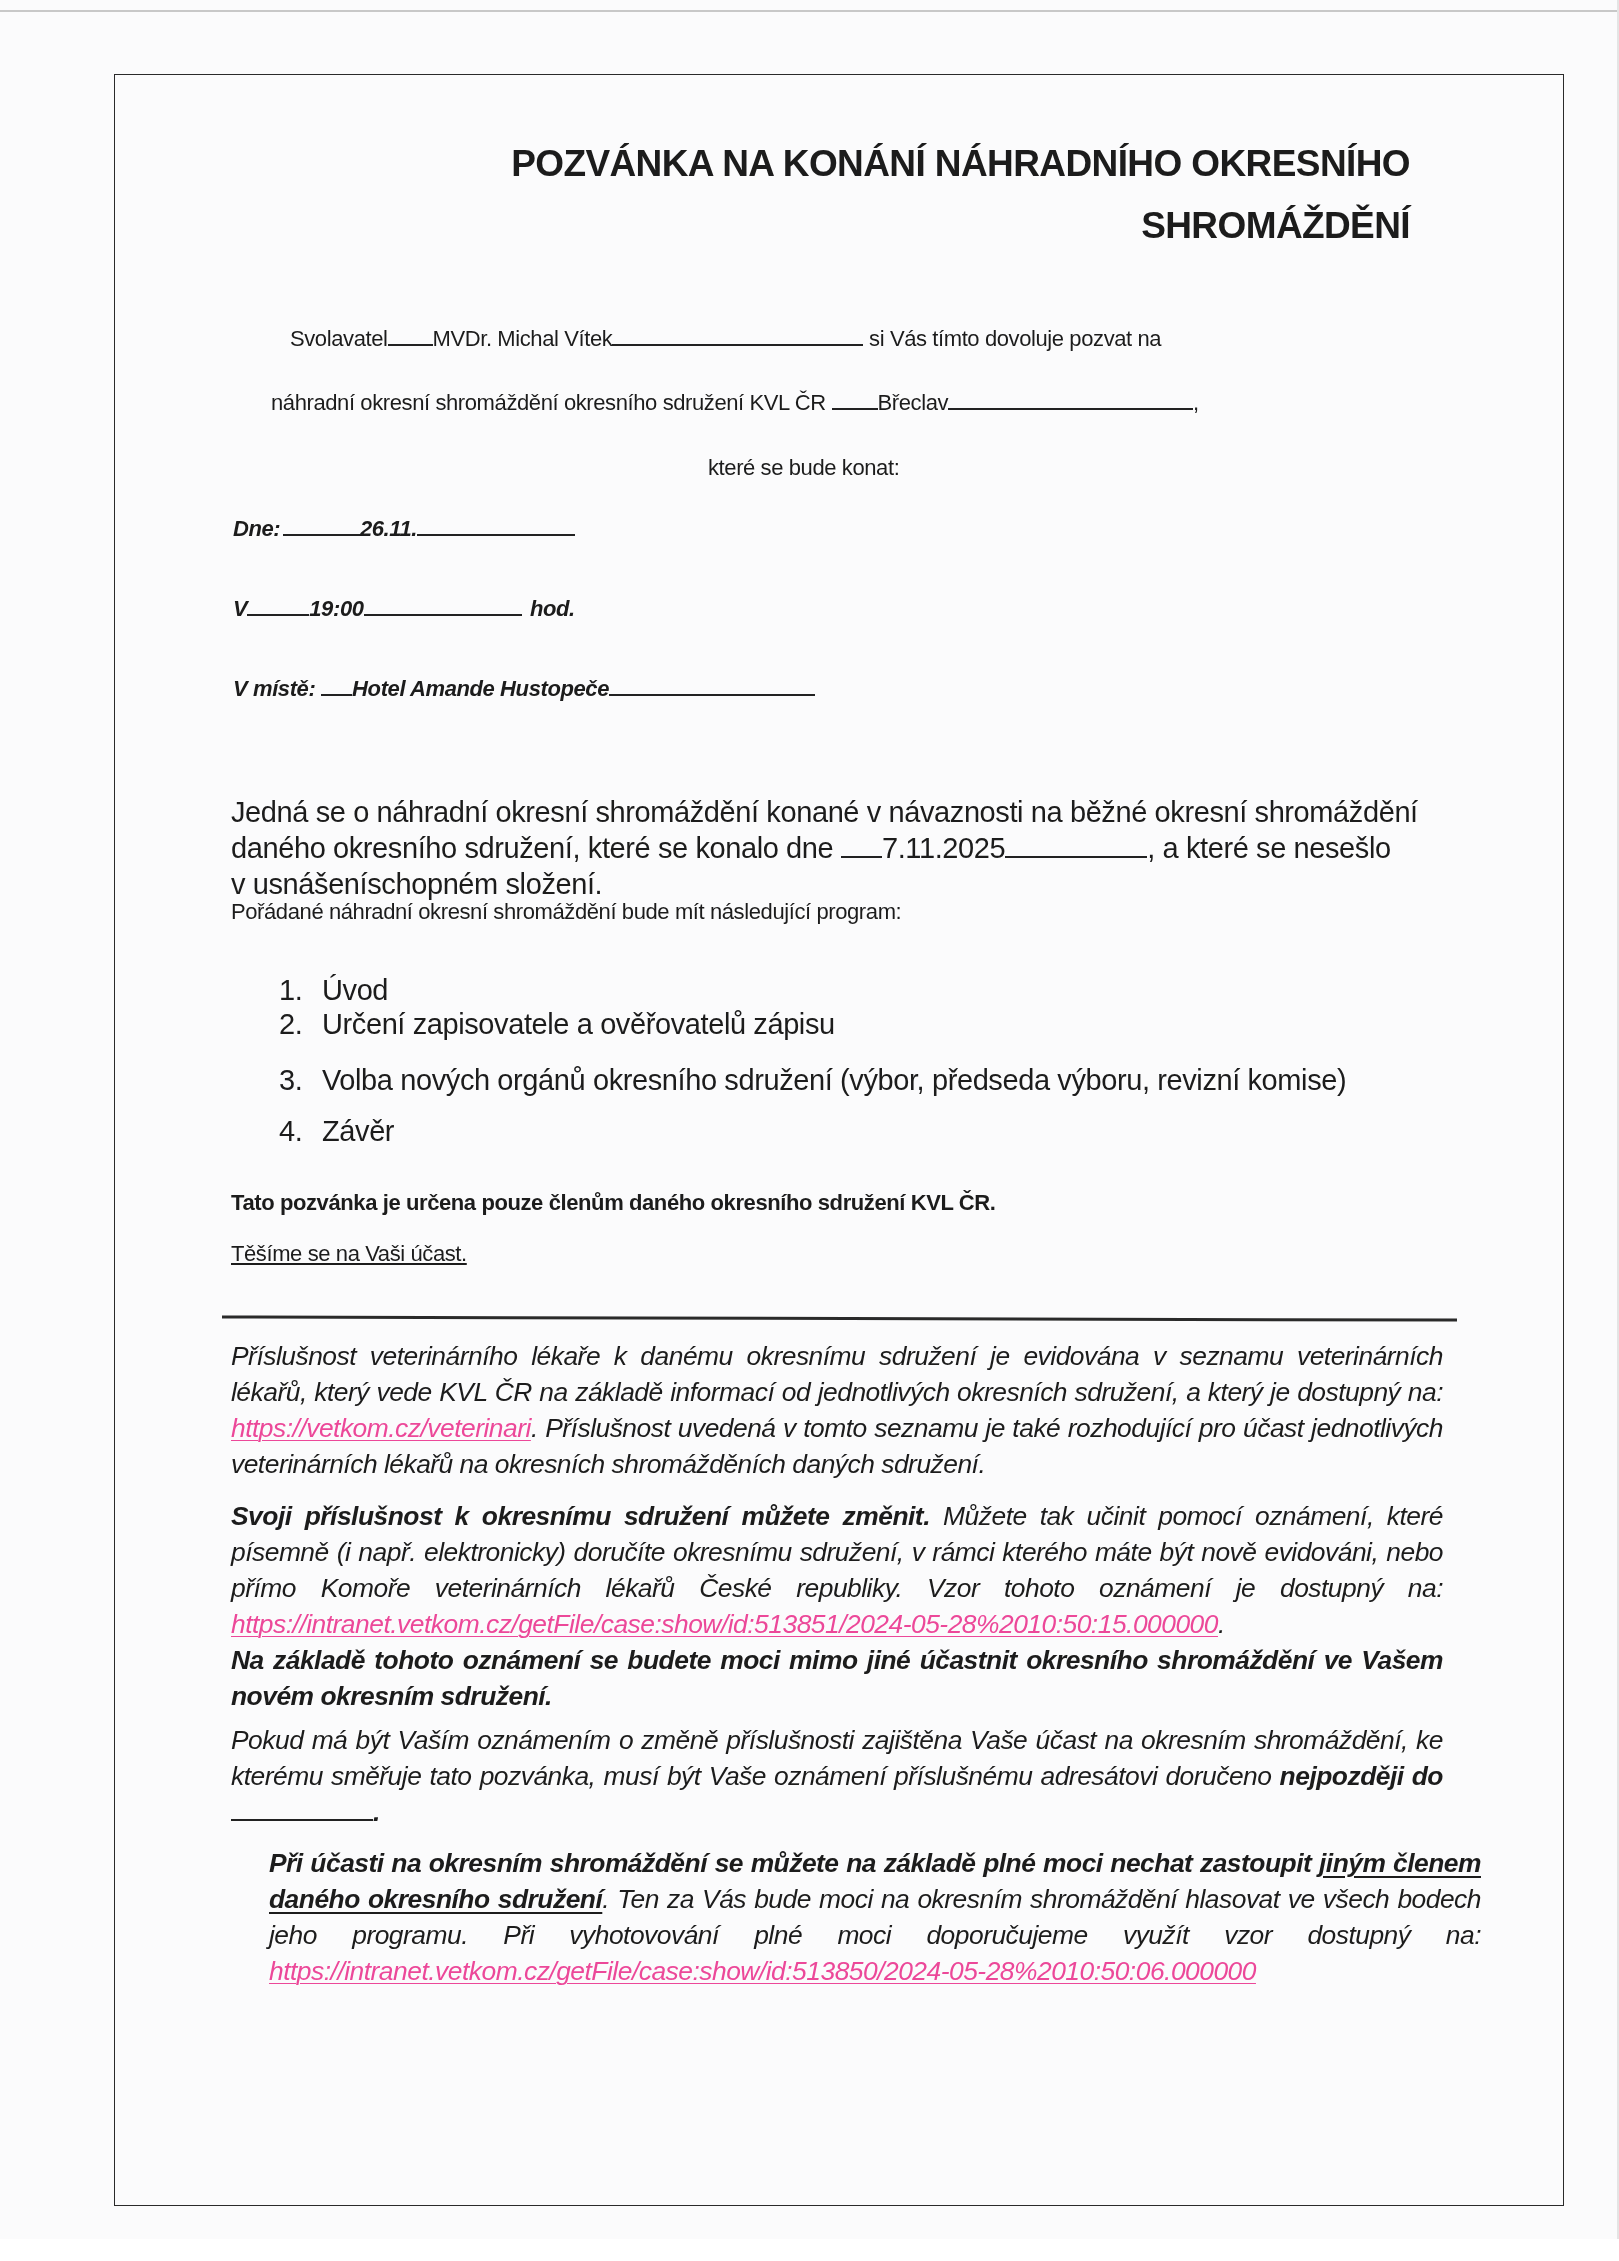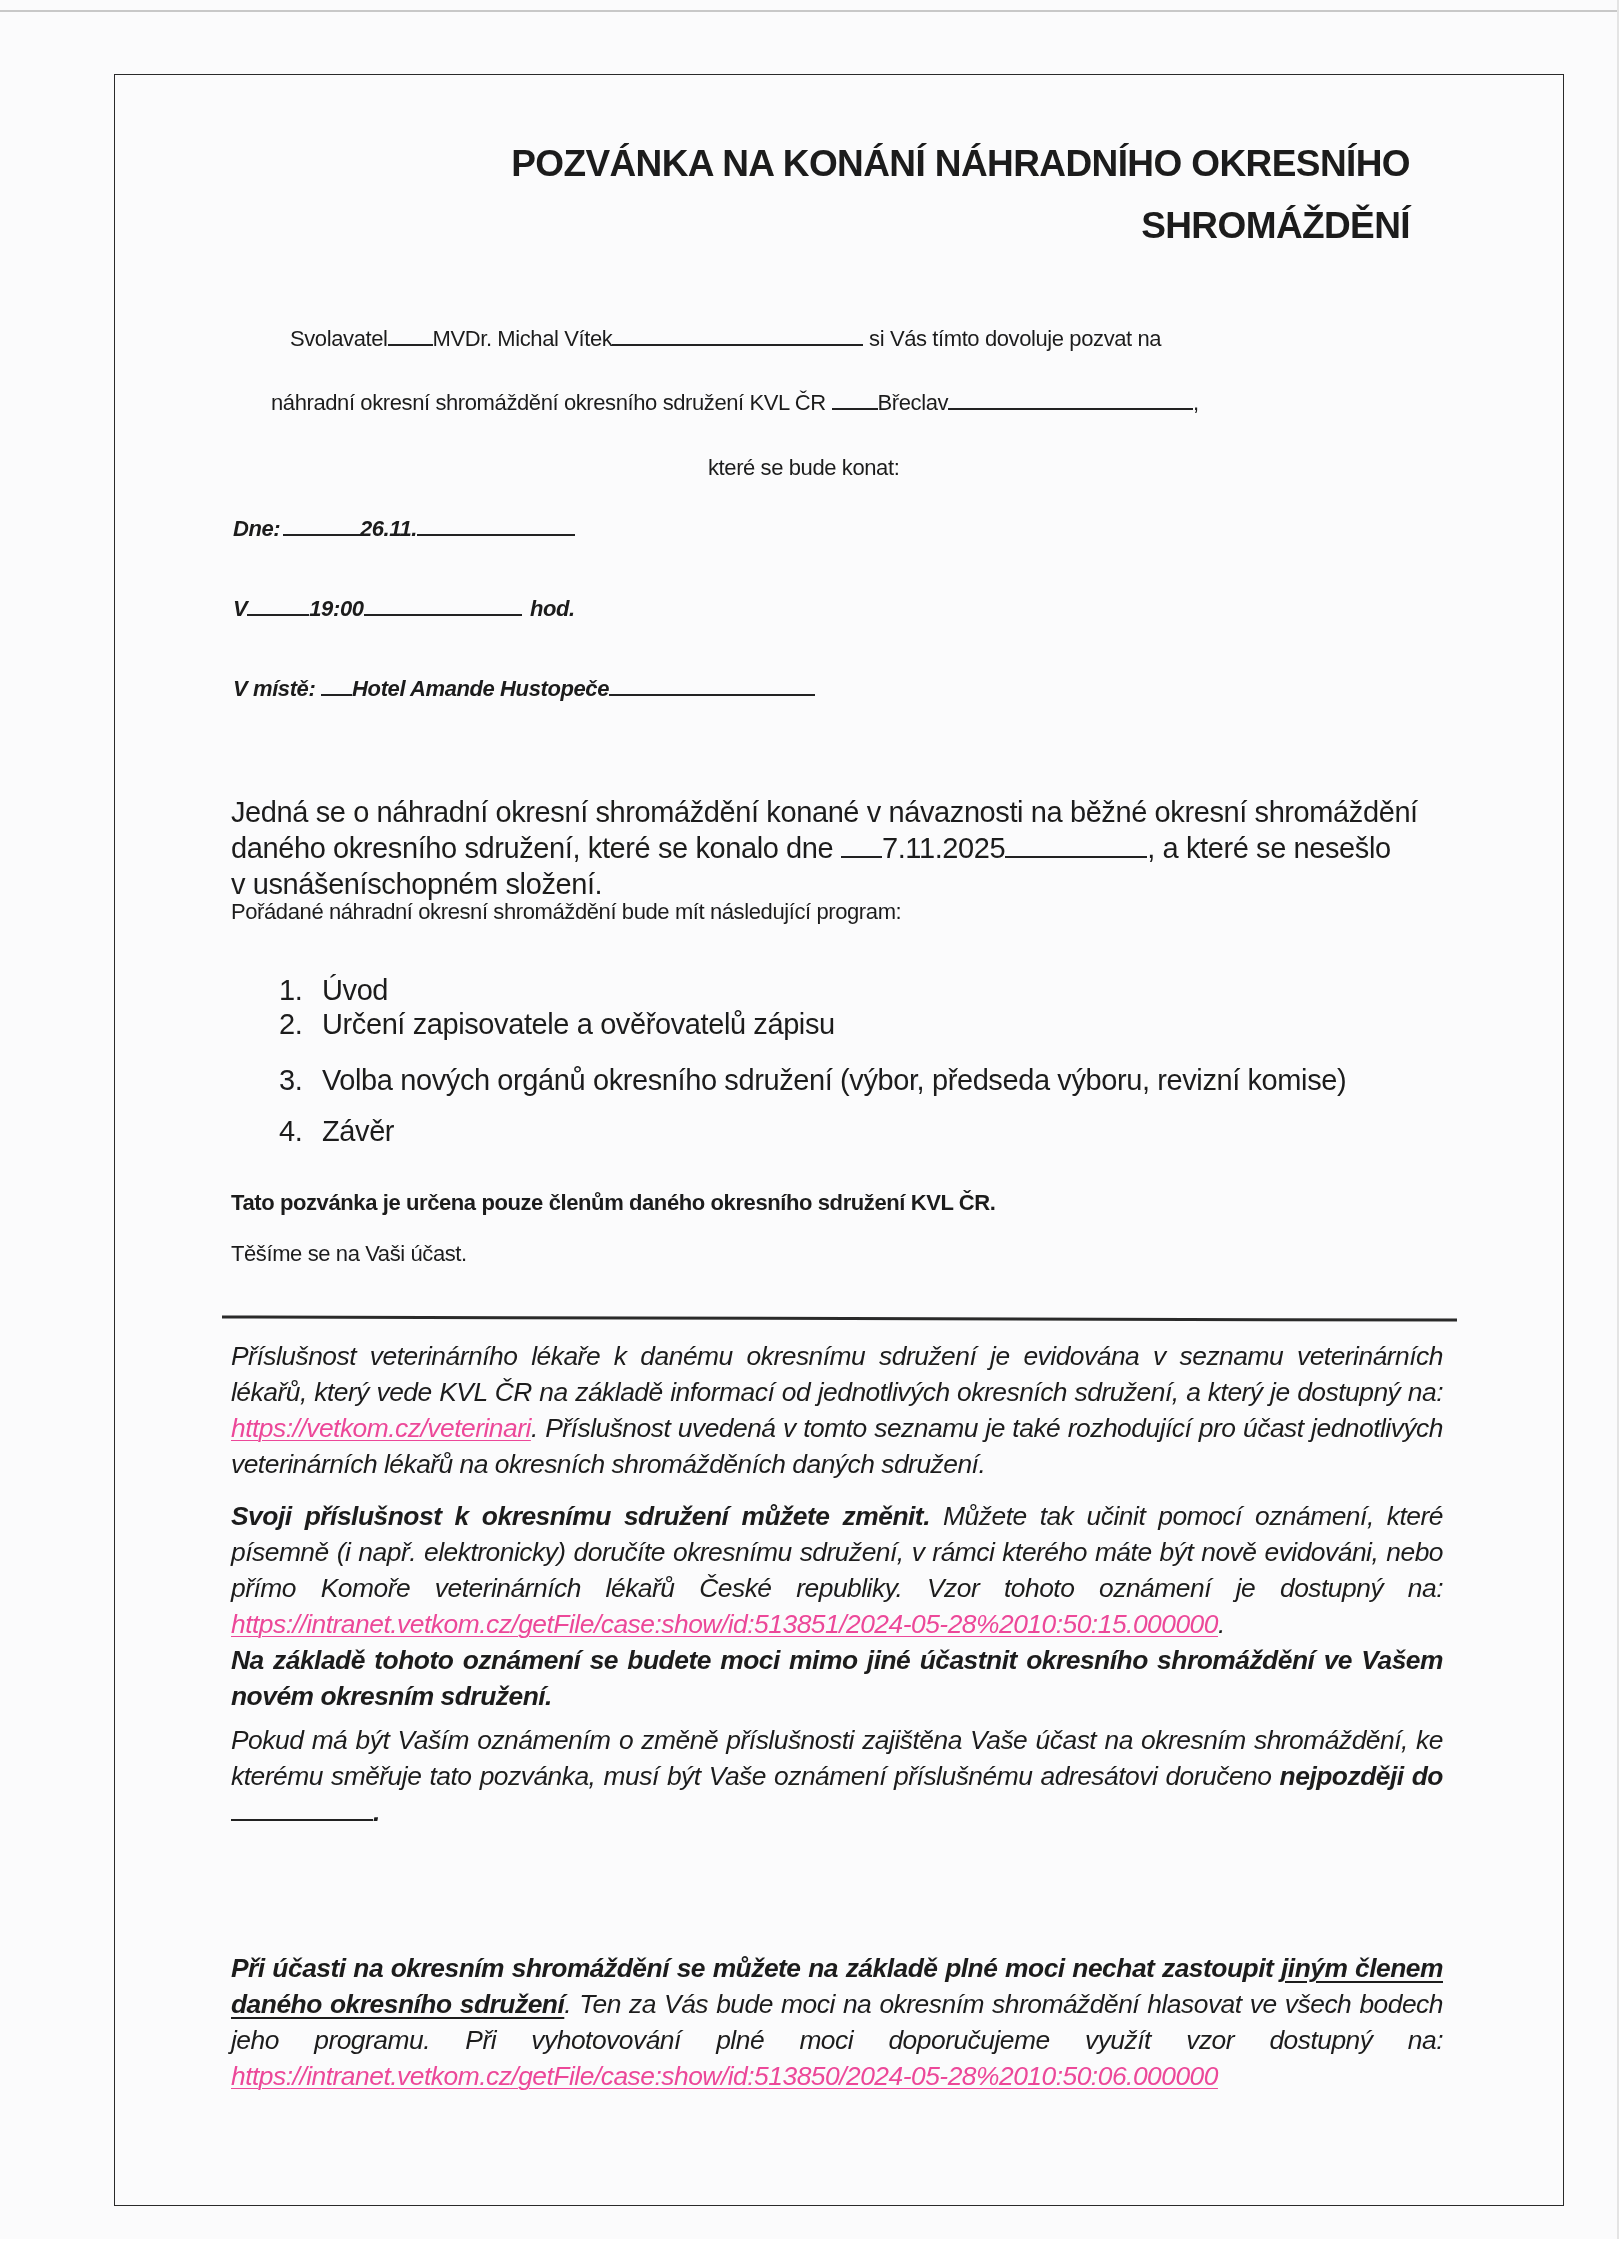--- a/index.html
+++ b/index.html
@@ -97,33 +97,33 @@
 
 <div class="abs body" style="left:231px; top:899px;">Pořádané náhradní okresní shromáždění bude mít následující program:</div>
 <ol class="program">
   <li style="top:974px;"><span class="num">1.</span><span>Úvod</span></li>
   <li style="top:1008px;"><span class="num">2.</span><span>Určení zapisovatele a ověřovatelů zápisu</span></li>
   <li style="top:1064px;"><span class="num">3.</span><span>Volba nových orgánů okresního sdružení (výbor, předseda výboru, revizní komise)</span></li>
   <li style="top:1115px;"><span class="num">4.</span><span>Závěr</span></li>
 </ol>
 
 <div class="abs body b" style="left:231px; top:1190px;">Tato pozvánka je určena pouze členům daného okresního sdružení KVL ČR.</div>
-<div class="abs body" style="left:231px; top:1241px;">Těšíme se na Vaši účast.</div>
+<div class="abs body" style="left:231px; top:1241px;text-decoration:underline;">Těšíme se na Vaši účast.</div>
 
 <div class="rule"></div>
 
 <div class="note" style="top:1338px;">
   <span>Příslušnost veterinárního lékaře k danému okresnímu sdružení je evidována v seznamu veterinárních lékařů, který vede KVL ČR na základě informací od jednotlivých okresních sdružení, a který je dostupný na: </span><a>https://vetkom.cz/veterinari</a><span>. Příslušnost uvedená v tomto seznamu je také rozhodující pro účast jednotlivých veterinárních lékařů na okresních shromážděních daných sdružení.</span>
 </div>
 
 <div class="note" style="top:1498px;">
   <span class="b">Svoji příslušnost k okresnímu sdružení můžete změnit.</span><span> Můžete tak učinit pomocí oznámení, které písemně (i např. elektronicky) doručíte okresnímu sdružení, v rámci kterého máte být nově evidováni, nebo přímo Komoře veterinárních lékařů České republiky. Vzor tohoto oznámení je dostupný na: </span><a>https://intranet.vetkom.cz/getFile/case:show/id:513851/2024-05-28%2010:50:15.000000</a><span>.</span><br>
   <span class="b">Na základě tohoto oznámení se budete moci mimo jiné účastnit okresního shromáždění ve Vašem novém okresním sdružení.</span>
 </div>
 
 <div class="note" style="top:1722px;">
   <span>Pokud má být Vaším oznámením o změně příslušnosti zajištěna Vaše účast na okresním shromáždění, ke kterému směřuje tato pozvánka, musí být Vaše oznámení příslušnému adresátovi doručeno </span><span class="b">nejpozději do</span> <span class="fill" style="width:142px; border-bottom-width:2.6px;"><span></span></span><span class="b">.</span>
 </div>
 
-<div class="note" style="top:1950px;">
+<div class="note" style="top:1845px;margin-left:38px;">
   <span class="b">Při účasti na okresním shromáždění se můžete na základě plné moci nechat zastoupit </span><span class="b u">jiným členem daného okresního sdružení</span><span>. Ten za Vás bude moci na okresním shromáždění hlasovat ve všech bodech jeho programu. Při vyhotovování plné moci doporučujeme využít vzor dostupný na: </span><a>https://intranet.vetkom.cz/getFile/case:show/id:513850/2024-05-28%2010:50:06.000000</a>
 </div>
 
 
 </body></html>

